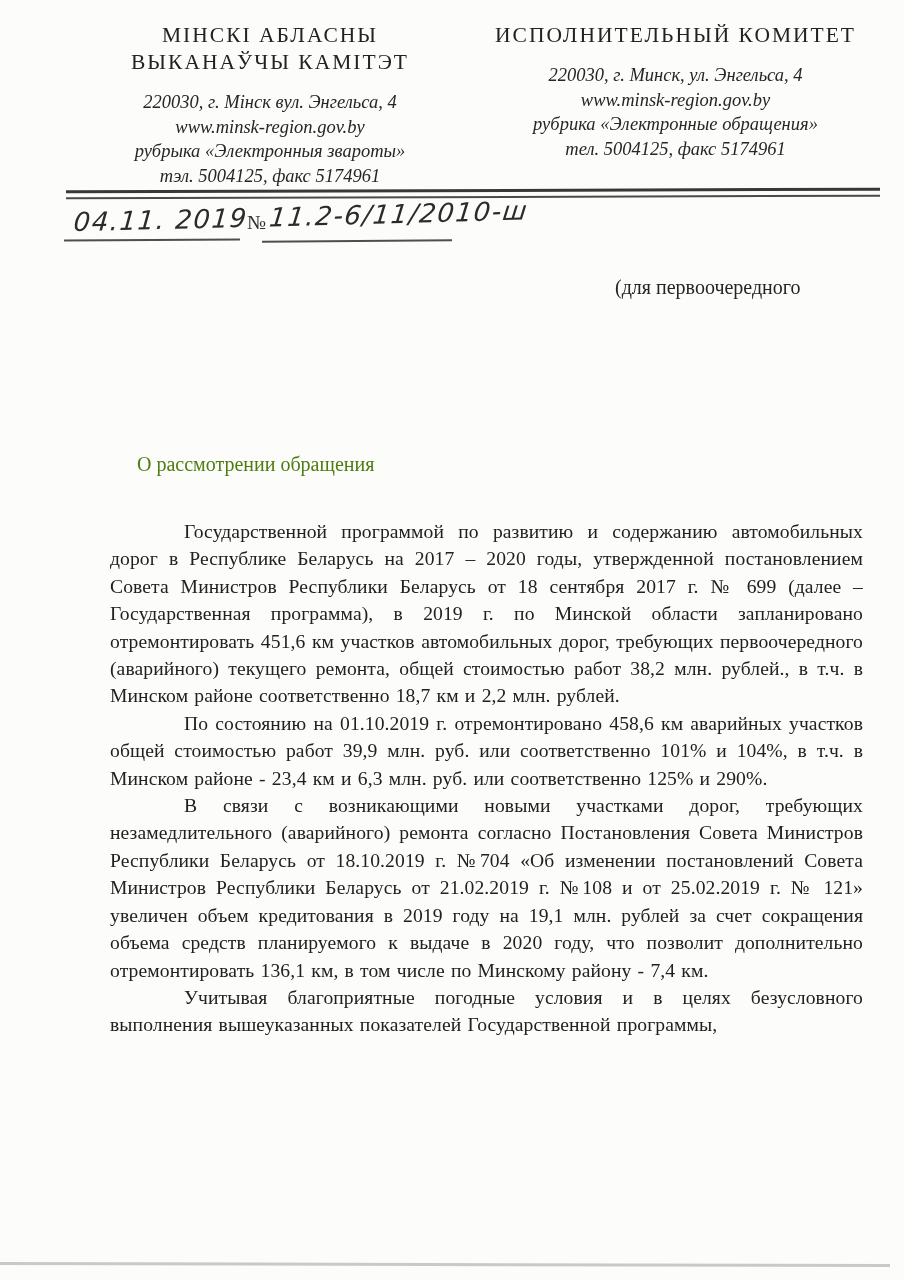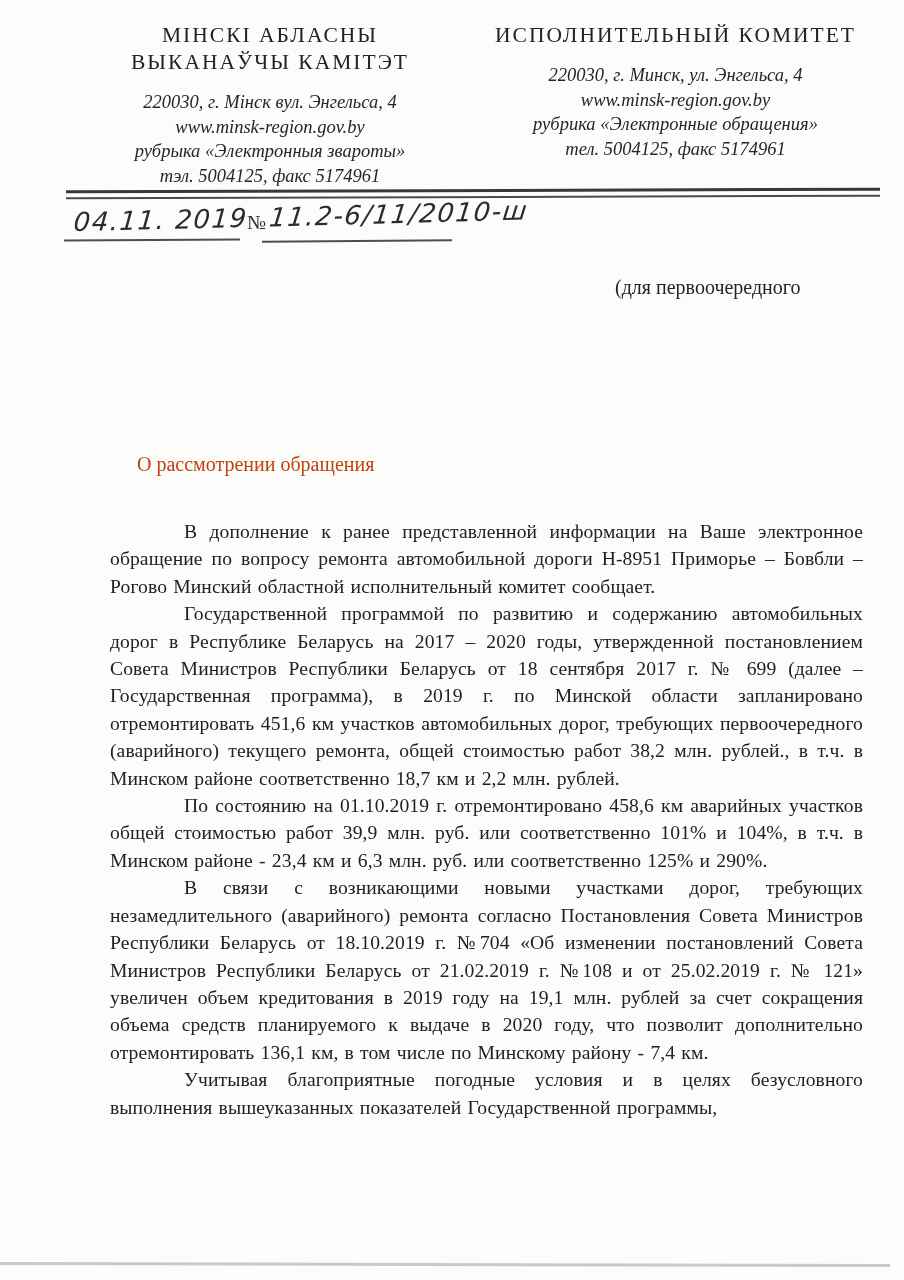--- a/index.html
+++ b/index.html
@@ -86,21 +86,21 @@
     left: 615px; top: 274px;
     font-size: 20px;
     line-height: 27px;
     color: #242424;
   }
   
   .subject {
     position: absolute;
     left: 137px; top: 453px;
     font-size: 20px;
-    color: #c2410c;
+    color: #4d7c0f;
   }
   
   .body-text {
     position: absolute;
     left: 110px; top: 518px;
     width: 753px;
   }
   .body-text p {
     margin: 0;
     font-size: 19.6px;
@@ -155,21 +155,20 @@
   <div class="handwriting ref-number">11.2-6/11/2010-ш</div>
   <div class="ref-number-underline"></div>
 
   <div class="recipient-note">
     <div>(для первоочередного</div>
   </div>
 
   <div class="subject">О рассмотрении обращения</div>
 
   <div class="body-text">
-    <p>В дополнение к ранее представленной информации на Ваше электронное обращение по вопросу ремонта автомобильной дороги Н-8951 Приморье – Бовбли – Рогово Минский областной исполнительный комитет сообщает.</p>
     <p>Государственной программой по развитию и содержанию автомобильных дорог в Республике Беларусь на 2017 – 2020 годы, утвержденной постановлением Совета Министров Республики Беларусь от 18 сентября 2017 г. № 699 (далее – Государственная программа), в 2019 г. по Минской области запланировано отремонтировать 451,6 км участков автомобильных дорог, требующих первоочередного (аварийного) текущего ремонта, общей стоимостью работ 38,2 млн. рублей., в т.ч. в Минском районе соответственно 18,7 км и 2,2 млн. рублей.</p>
     <p>По состоянию на 01.10.2019 г. отремонтировано 458,6 км аварийных участков общей стоимостью работ 39,9 млн. руб. или соответственно 101% и 104%, в т.ч. в Минском районе - 23,4 км и 6,3 млн. руб. или соответственно 125% и 290%.</p>
     <p>В связи с возникающими новыми участками дорог, требующих незамедлительного (аварийного) ремонта согласно Постановления Совета Министров Республики Беларусь от 18.10.2019 г. №704 «Об изменении постановлений Совета Министров Республики Беларусь от 21.02.2019 г. №108 и от 25.02.2019 г. № 121» увеличен объем кредитования в 2019 году на 19,1 млн. рублей за счет сокращения объема средств планируемого к выдаче в 2020 году, что позволит дополнительно отремонтировать 136,1 км, в том числе по Минскому району - 7,4 км.</p>
     <p>Учитывая благоприятные погодные условия и в целях безусловного выполнения вышеуказанных показателей Государственной программы,</p>
   </div>
 
   <div class="bottom-edge"></div>
 
 </div>
 

